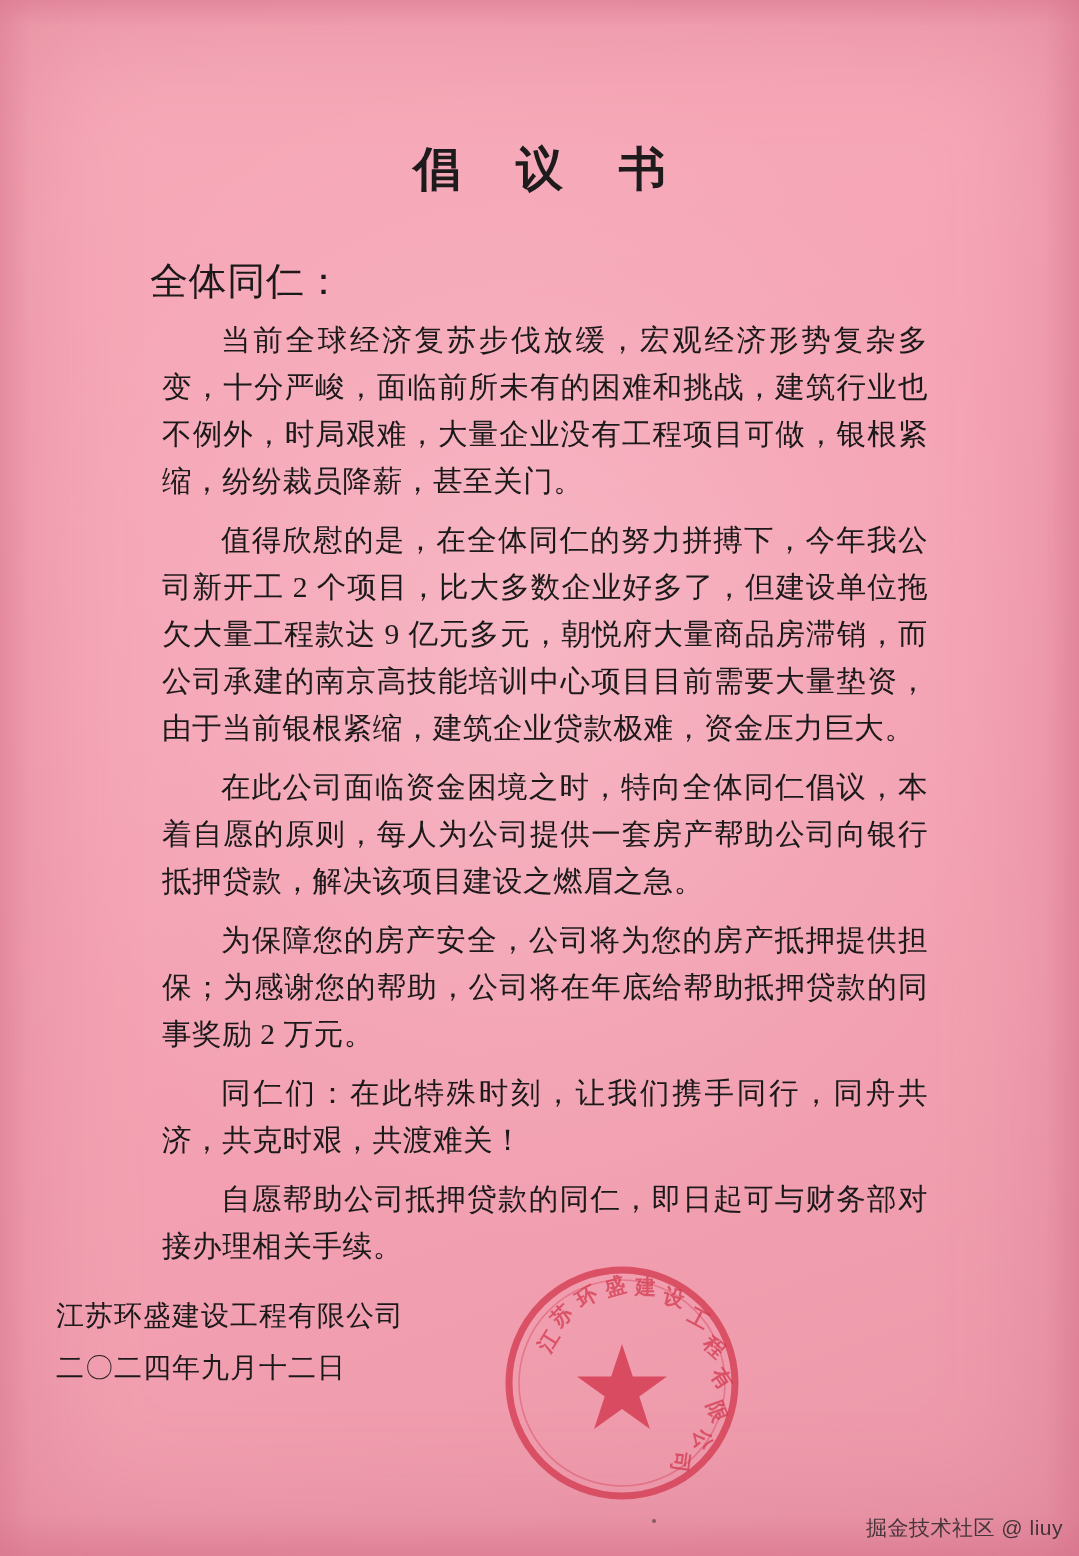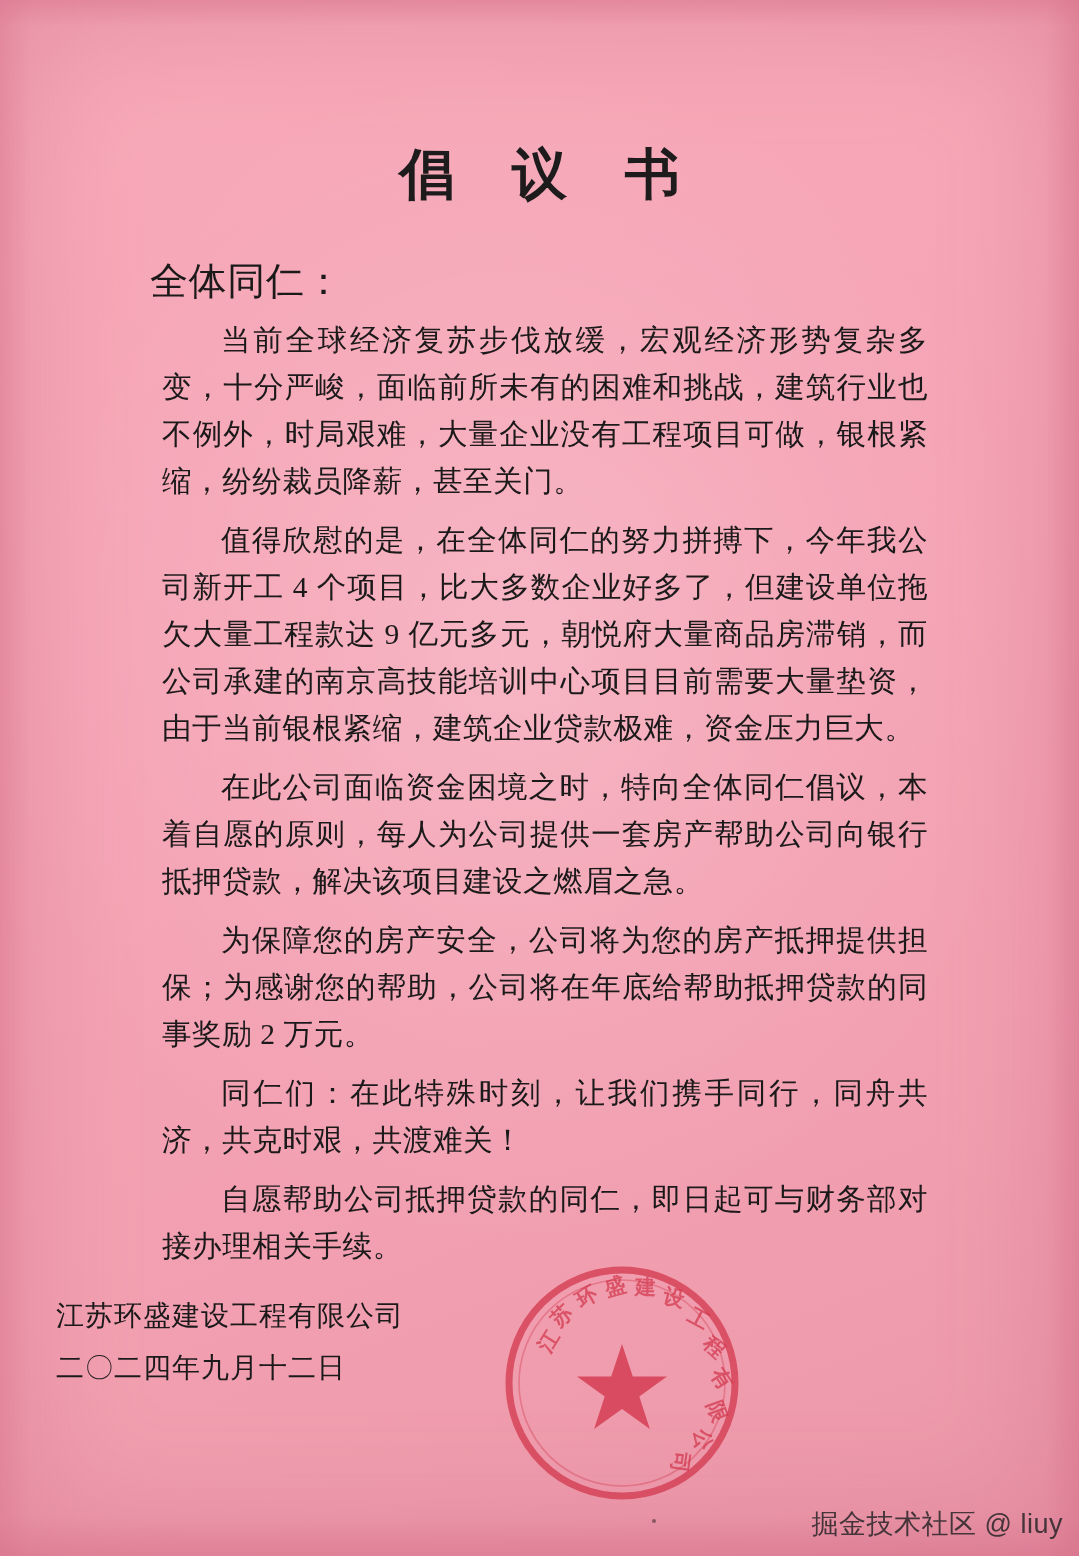--- a/index.html
+++ b/index.html
@@ -60,21 +60,21 @@
     padding: 0;
   }
 
   .doc-title {
     position: absolute;
     top: 138px;
     left: 0;
     width: 100%;
     text-align: center;
     font-family: "Liberation Serif", "DejaVu Serif", serif;
-    font-size: 55px;
+    font-size: 47px;
     font-weight: 700;
     letter-spacing: 22px;
     text-indent: 22px;
     color: #1d1b1c;
   }
 
   .body-block {
     position: absolute;
     top: 258px;
     left: 150px;
@@ -121,21 +121,21 @@
     height: 250px;
     pointer-events: none;
   }
   .seal svg { display: block; }
 
   .watermark {
     position: absolute;
     right: 16px;
     bottom: 14px;
     font-family: "Liberation Sans", sans-serif;
-    font-size: 27px;
+    font-size: 21px;
     color: #2a2628;
     opacity: 0.85;
     letter-spacing: 0.5px;
   }
   .dot {
     position: absolute;
     left: 652px;
     top: 1519px;
     width: 4px;
     height: 4px;
@@ -153,21 +153,21 @@
 <div class="edge-bottom"></div>
 <div class="vignette"></div>
 
 <div class="sheet">
 
   <div class="doc-title">倡 议 书</div>
 
   <div class="body-block">
     <p class="salutation">全体同仁：</p>
     <p class="para">当前全球经济复苏步伐放缓，宏观经济形势复杂多变，十分严峻，面临前所未有的困难和挑战，建筑行业也不例外，时局艰难，大量企业没有工程项目可做，银根紧缩，纷纷裁员降薪，甚至关门。</p>
-    <p class="para">值得欣慰的是，在全体同仁的努力拼搏下，今年我公司新开工 4 个项目，比大多数企业好多了，但建设单位拖欠大量工程款达 9 亿元多元，朝悦府大量商品房滞销，而公司承建的南京高技能培训中心项目目前需要大量垫资，由于当前银根紧缩，建筑企业贷款极难，资金压力巨大。</p>
+    <p class="para">值得欣慰的是，在全体同仁的努力拼搏下，今年我公司新开工 2 个项目，比大多数企业好多了，但建设单位拖欠大量工程款达 9 亿元多元，朝悦府大量商品房滞销，而公司承建的南京高技能培训中心项目目前需要大量垫资，由于当前银根紧缩，建筑企业贷款极难，资金压力巨大。</p>
     <p class="para">在此公司面临资金困境之时，特向全体同仁倡议，本着自愿的原则，每人为公司提供一套房产帮助公司向银行抵押贷款，解决该项目建设之燃眉之急。</p>
     <p class="para">为保障您的房产安全，公司将为您的房产抵押提供担保；为感谢您的帮助，公司将在年底给帮助抵押贷款的同事奖励 2 万元。</p>
     <p class="para">同仁们：在此特殊时刻，让我们携手同行，同舟共济，共克时艰，共渡难关！</p>
     <p class="para">自愿帮助公司抵押贷款的同仁，即日起可与财务部对接办理相关手续。</p>
   </div>
 
   <div class="sign-block">
     <p class="sign-line">江苏环盛建设工程有限公司</p>
     <p class="sign-line">二〇二四年九月十二日</p>
   </div>

